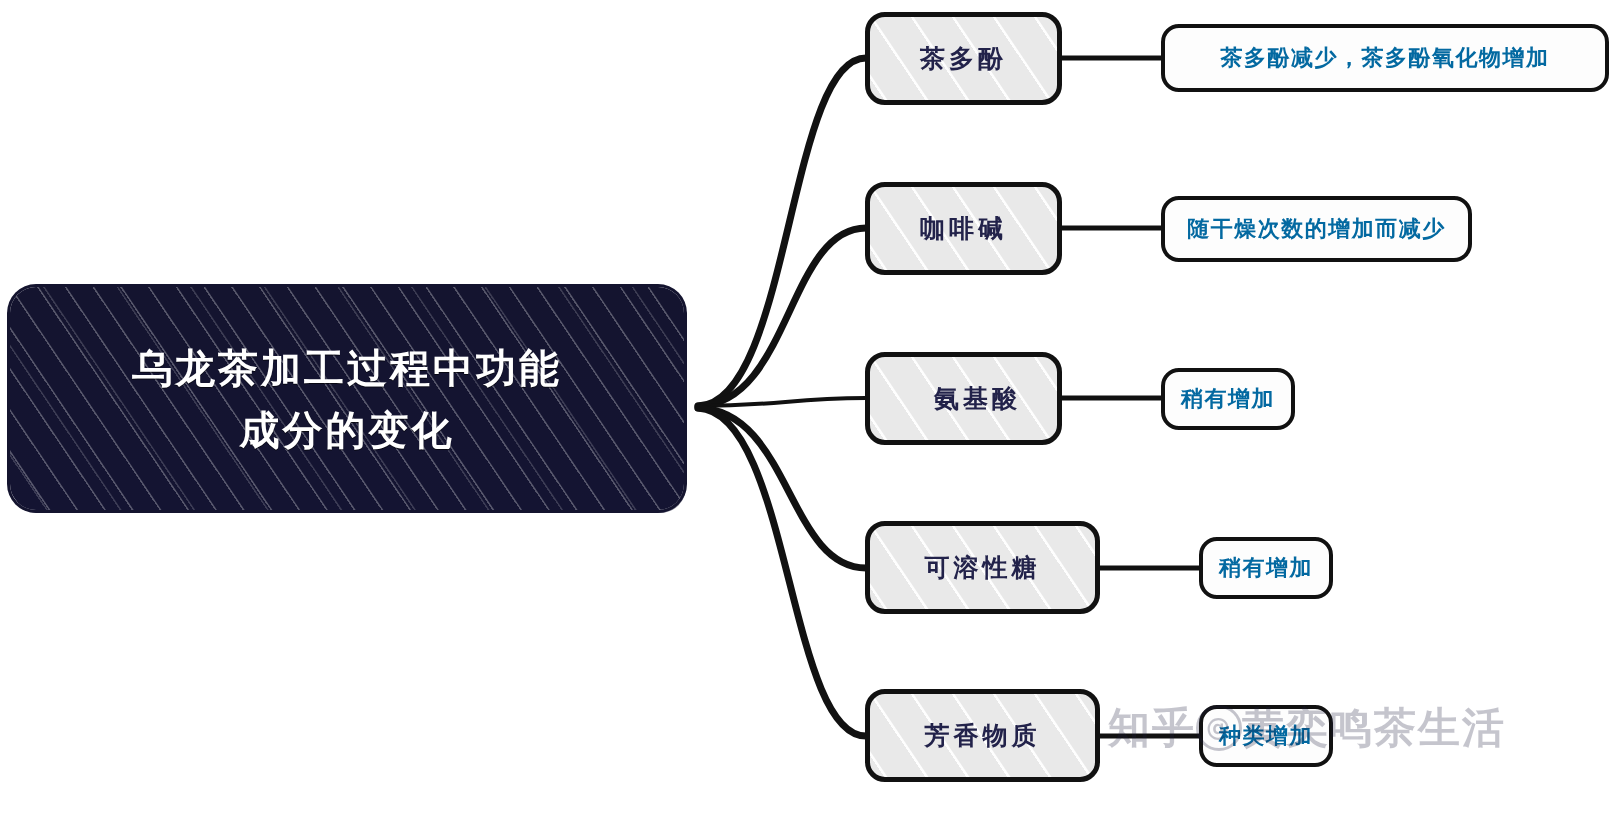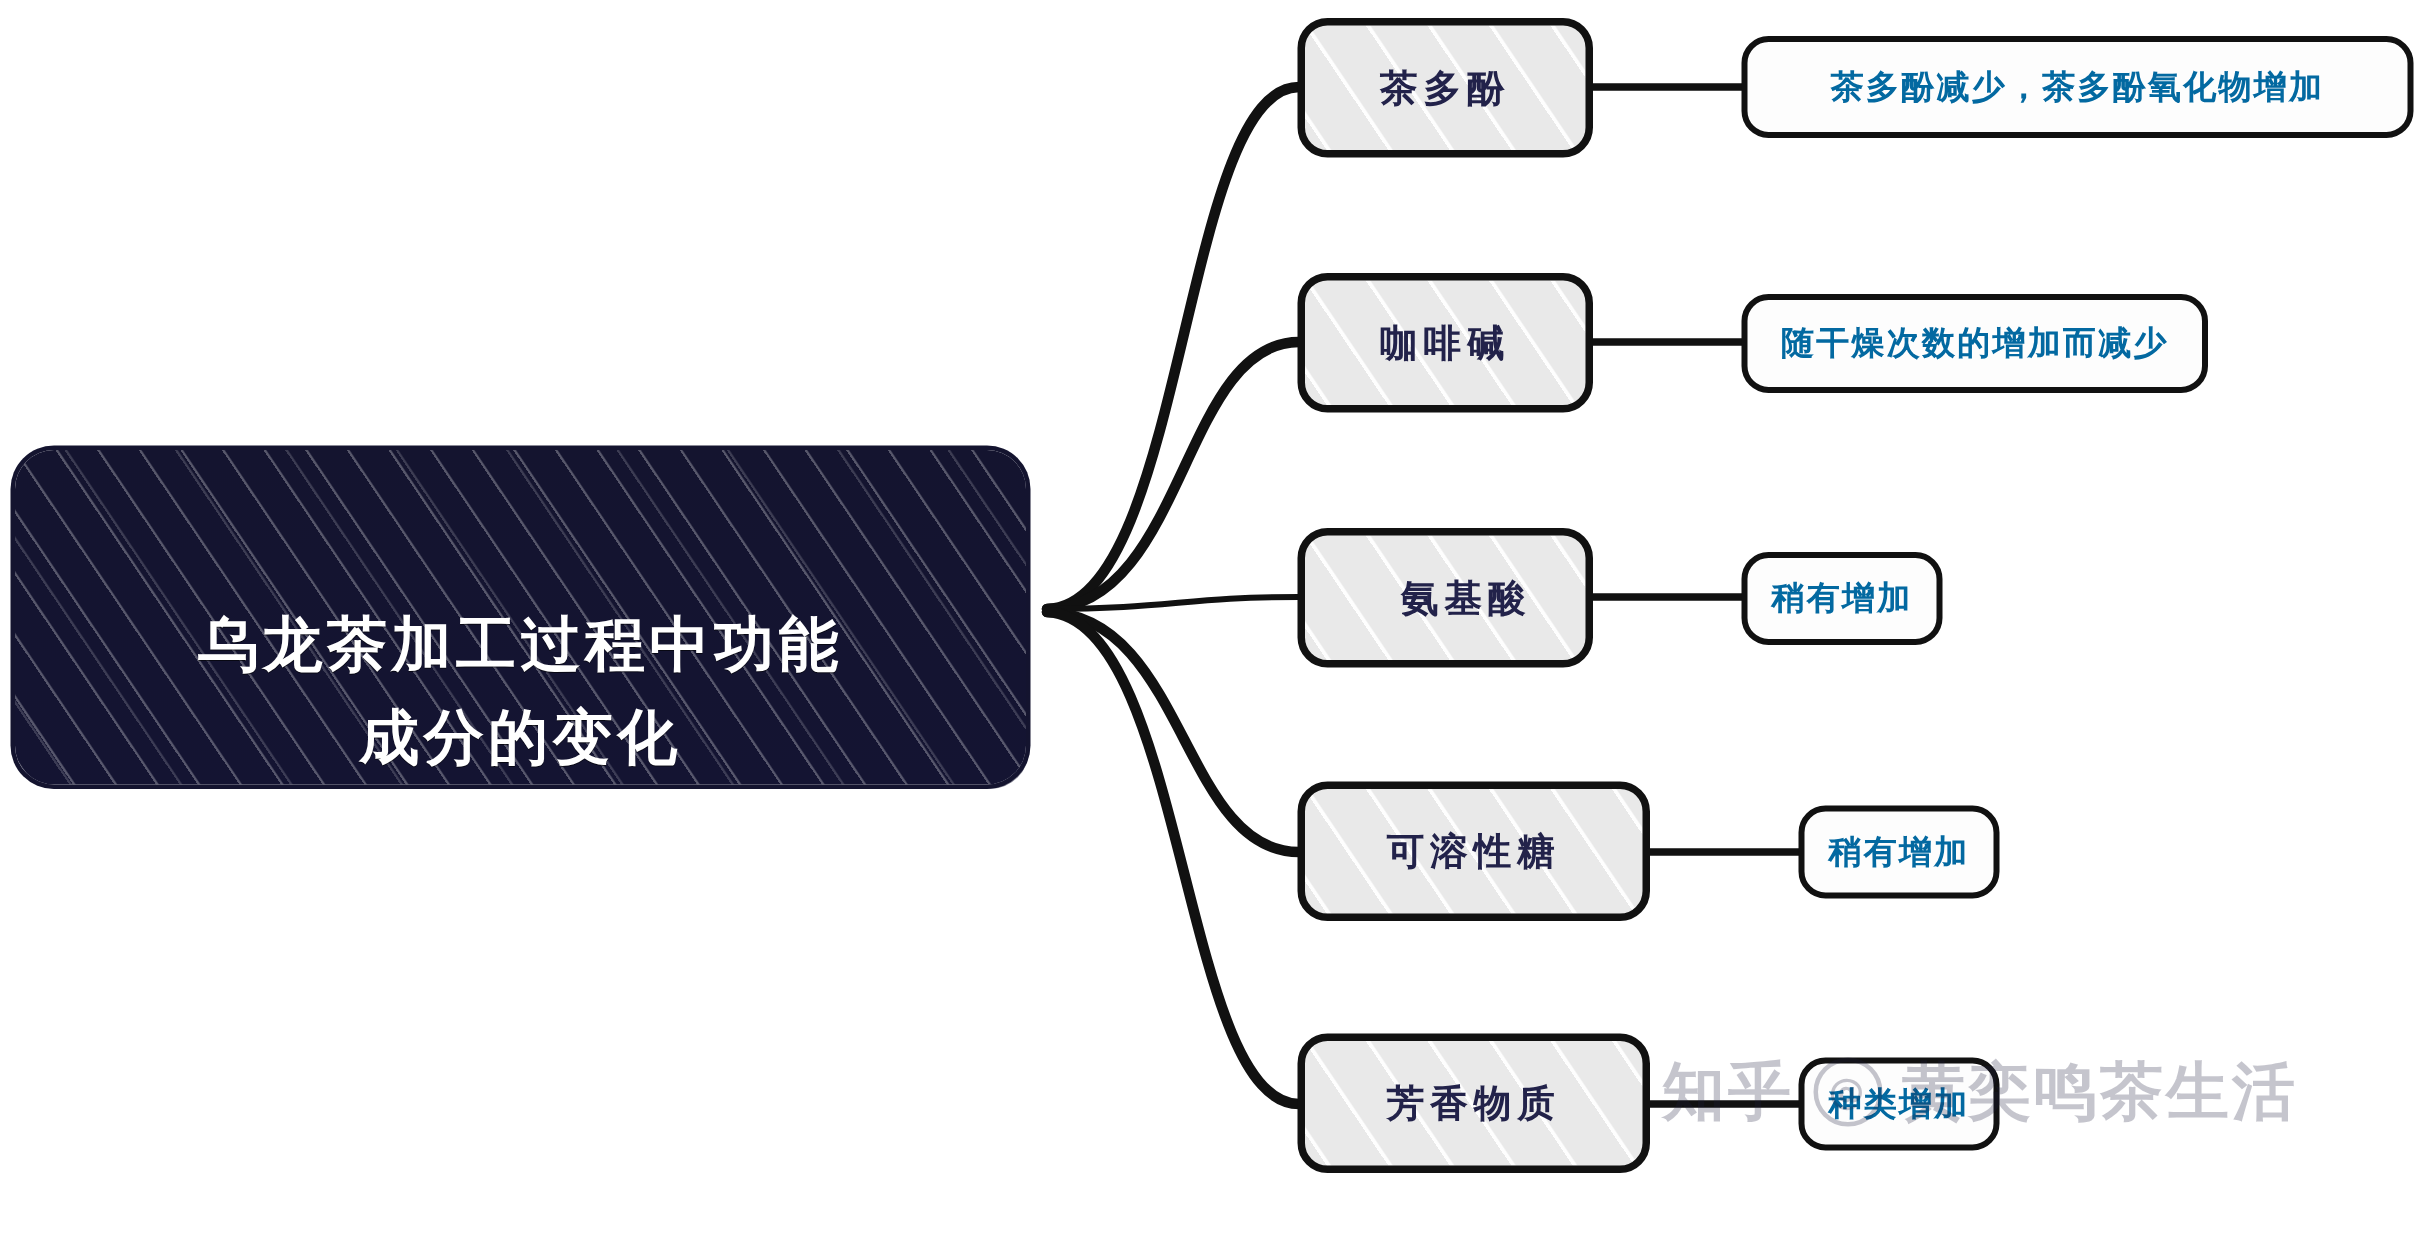--- a/index.html
+++ b/index.html
@@ -21,21 +21,21 @@
     position: absolute;
     left: 0; top: 0;
     width: 1616px; height: 832px;
     pointer-events: none;
   }
 
   
   .root-node {
     position: absolute;
     left: 10px;
-    top: 300px;
+    top: 287px;
     width: 674px;
     height: 223px;
     border-radius: 26px;
     background:
       repeating-linear-gradient(
         56deg,
         rgba(255,255,255,0.00) 0px,
         rgba(255,255,255,0.00) 9px,
         rgba(255,255,255,0.26) 9px,
         rgba(255,255,255,0.30) 10px,
@@ -49,21 +49,21 @@
         rgba(255,255,255,0.16) 30px,
         rgba(255,255,255,0.18) 31px,
         rgba(255,255,255,0.00) 32px,
         rgba(255,255,255,0.00) 61px
       ),
       linear-gradient(180deg, #14142f 0%, #141432 100%);
     box-shadow:
       0 0 0 3px #14142f,
       2px 3px 0 0 rgba(20,20,47,0.55);
     display: flex;
-    align-items: flex-end;
+    align-items: center;
     justify-content: center;
   }
   .root-label {
     color: #ffffff;
     font-size: 40px;
     font-weight: 700;
     line-height: 1.55;
     letter-spacing: 3px;
     text-align: center;
     white-space: pre-line;
@@ -119,21 +119,21 @@
     white-space: nowrap;
   }
 
   
   .watermark {
     position: absolute;
     left: 1108px;
     top: 700px;
     display: flex;
     align-items: center;
-    gap: 13px;
+    gap: 0;
     color: rgba(30,30,60,0.26);
     font-size: 42px;
     font-weight: 700;
     letter-spacing: 2px;
     white-space: nowrap;
     pointer-events: none;
   }
   .wm-at {
     display: inline-flex;
     align-items: center;

